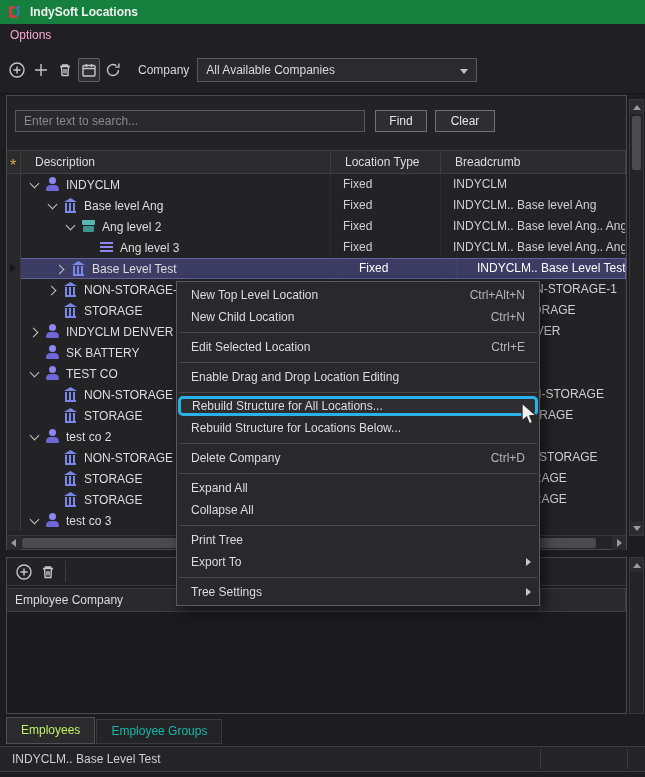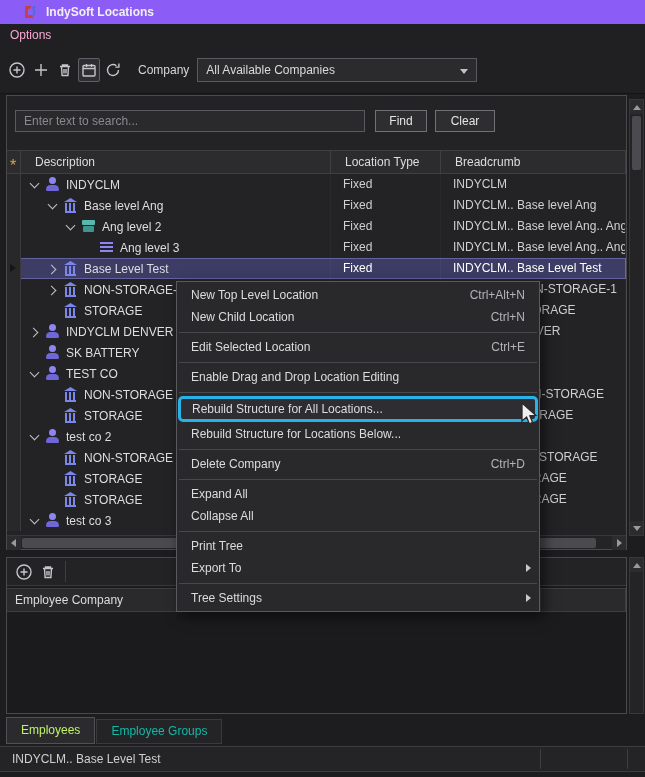--- a/index.html
+++ b/index.html
@@ -8,21 +8,21 @@
     font-family: "Liberation Sans", "DejaVu Sans", sans-serif;
     font-size: 12px;
     color: #d6d6d8;
     background: #1d1d1f;
     overflow: hidden;
   }
   #app { position: relative; width:645px; height:777px; background:#1d1d1f; }
 
   
   .titlebar { position:absolute; left:0; top:0; width:645px; height:24px;
-    background:#8b5cf6; display:flex; align-items:center; padding-left:22px; }
+    background:#15803d; display:flex; align-items:center; padding-left:6px; }
   .titlebar .title { margin-left:8px; color:#f0f0f2; font-weight:600; font-size:12px; }
 
   
   .menubar { position:absolute; left:0; top:24px; width:645px; height:22px;
     background:#202023; display:flex; align-items:center; }
   .menubar .menu-item { padding:0 10px; line-height:22px; color:#f9a8d4; cursor:default; }
 
   
   .toolbar { position:absolute; left:0; top:46px; width:645px; height:48px;
     background:#202023; border-bottom:1px solid #141416; display:flex; align-items:center; padding-left:6px; }
@@ -61,21 +61,21 @@
   .trow .ind { background:#28282b; border-right:1px solid #3c3c3f; position:relative; }
   .focus-arrow { position:absolute; left:3px; top:6px; width:0; height:0;
     border-top:4px solid transparent; border-bottom:4px solid transparent; border-left:6px solid #151517; }
   .cell { white-space:nowrap; overflow:hidden; border-right:1px solid rgba(255,255,255,0.035); }
   .cell.desc { display:flex; align-items:center; }
   .cell.type, .cell.crumb { line-height:21px; padding-left:12px; color:#d0d0d2; }
   .lvl0 .cell.desc { padding-left:8px; }
   .lvl1 .cell.desc { padding-left:26px; }
   .lvl2 .cell.desc { padding-left:44px; }
   .lvl3 .cell.desc { padding-left:62px; }
-  .trow.sel { background:#3c3c64; box-shadow:inset 0 0 0 1px #62629e; }
+  .trow.sel { background:#3c3c64; box-shadow:inset 0 0 0 1px #62629e;gap:8px; }
   .trow.sel .cell, .trow.sel .cell.type, .trow.sel .cell.crumb { color:#ffffff; }
   .lbl { color:#dedee0; }
 
   .chev { width:12px; height:12px; display:inline-block; position:relative; margin-right:4px; flex:none; }
   .chev.exp::before { content:''; position:absolute; left:2px; top:1px; width:6px; height:6px;
     border-right:1.6px solid #c4c4c8; border-bottom:1.6px solid #c4c4c8; transform:rotate(45deg); }
   .chev.col::before { content:''; position:absolute; left:1px; top:3px; width:6px; height:6px;
     border-right:1.6px solid #c4c4c8; border-bottom:1.6px solid #c4c4c8; transform:rotate(-45deg); }
 
   .ticon { width:16px; height:15px; display:inline-block; position:relative; margin-right:5px; flex:none; }
@@ -147,21 +147,21 @@
 
   
   .cmenu { position:absolute; left:176px; top:281px; width:364px; z-index:50;
     background:#29292c; border:1px solid #5a5a5e; padding:2px 0;
     box-shadow:4px 5px 12px rgba(0,0,0,0.55); }
   .mi { position:relative; height:22px; display:flex; align-items:center; padding:0 14px; color:#dcdcde; cursor:default; }
   .ml { white-space:nowrap; }
   .ms { margin-left:auto; color:#b4b4b8; }
   .mi-arrow { position:absolute; right:8px; top:7px; width:0; height:0;
     border-top:4px solid transparent; border-bottom:4px solid transparent; border-left:5px solid #c8c8cc; }
-  .mi.hi { height:26px; border:3px solid #29b2e8; border-radius:5px; margin:1px; padding:0 11px; background:#2e2e32; }
+  .mi.hi { height:20px; border:3px solid #29b2e8; border-radius:5px; margin:1px; padding:0 11px; background:#2e2e32; }
   .msep { height:1px; background:#48484c; margin:3.5px 2px; }
 
   
   .cursor { position:absolute; left:520px; top:402px; z-index:100; }
 </style>
 </head>
 <body>
 
 <div id="app">
 

